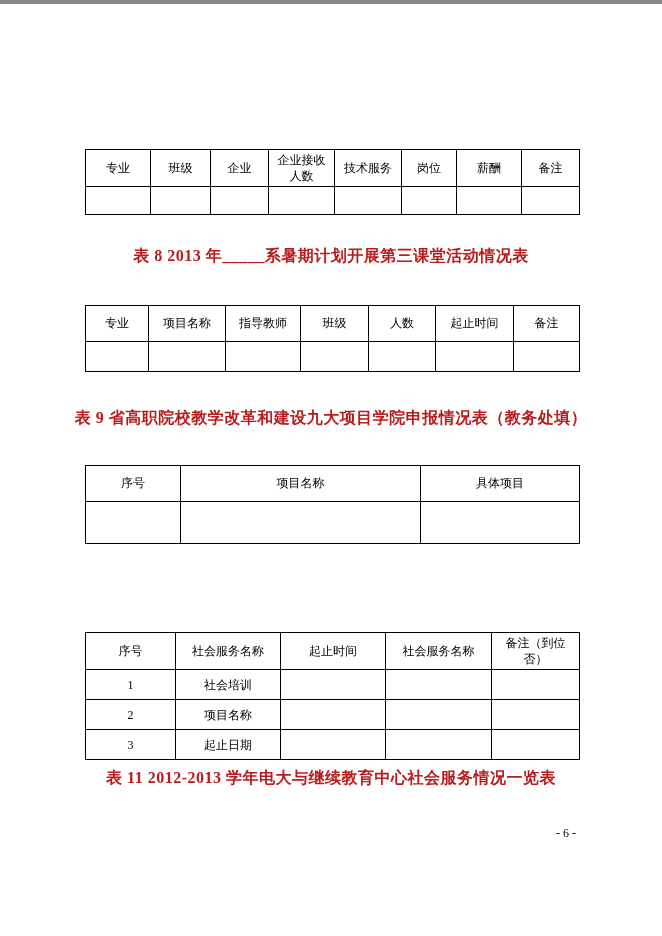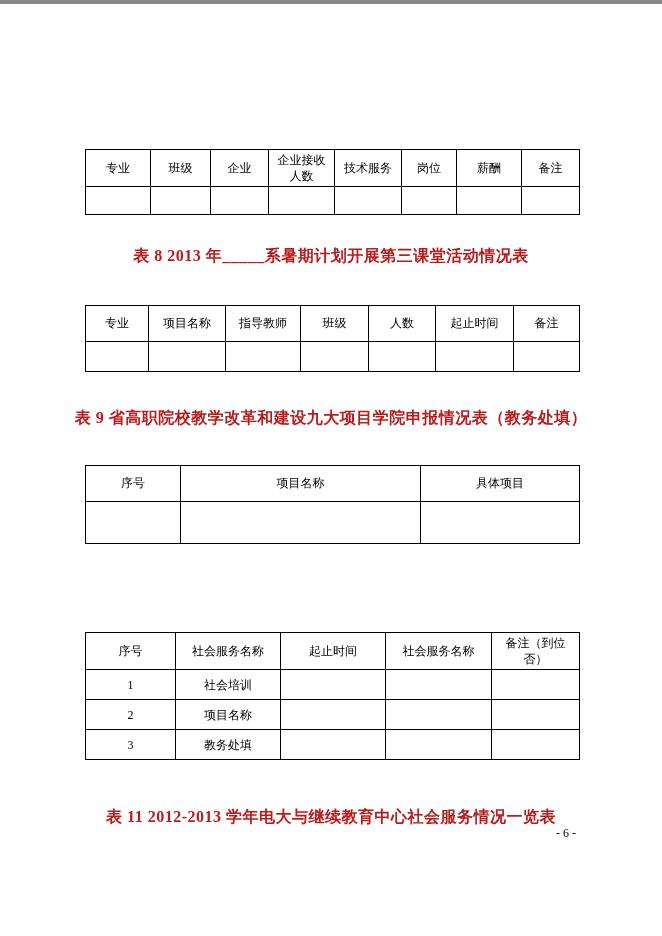--- a/index.html
+++ b/index.html
@@ -167,25 +167,25 @@
     </tr>
     <tr style="height:30px">
       <td>2</td>
       <td>项目名称</td>
       <td></td>
       <td></td>
       <td></td>
     </tr>
     <tr style="height:30px">
       <td>3</td>
-      <td>教务处填</td>
+      <td>起止日期</td>
       <td></td>
       <td></td>
       <td></td>
     </tr>
   </tbody>
     </table>
 
-  <div class="section-title" style="top:803px">表 11  2012-2013 学年电大与继续教育中心社会服务情况一览表</div>
+  <div class="section-title" style="top:764px">表 11  2012-2013 学年电大与继续教育中心社会服务情况一览表</div>
 
   <div class="page-number" style="left:556px;top:822px">- 6 -</div>
 
 </div>
 
 </body></html>

